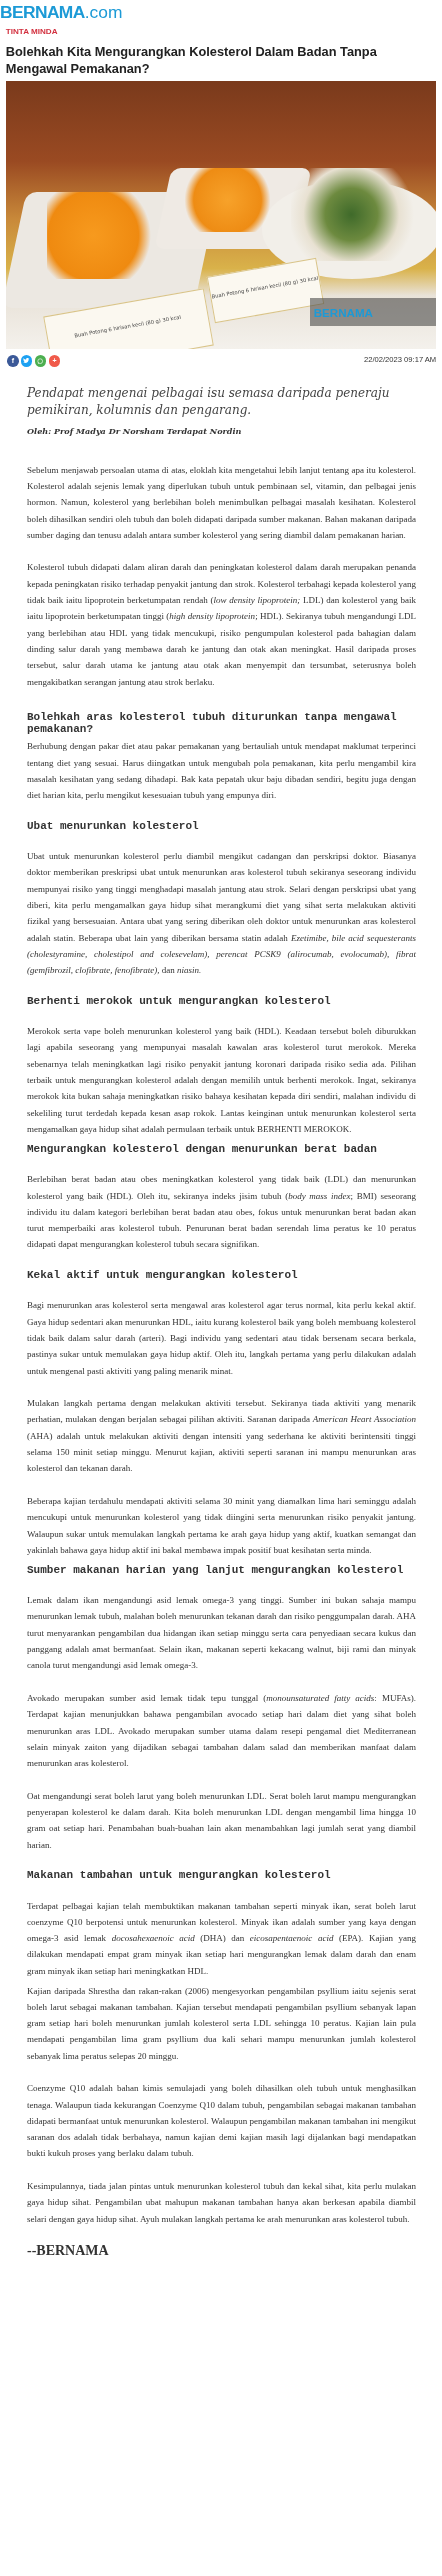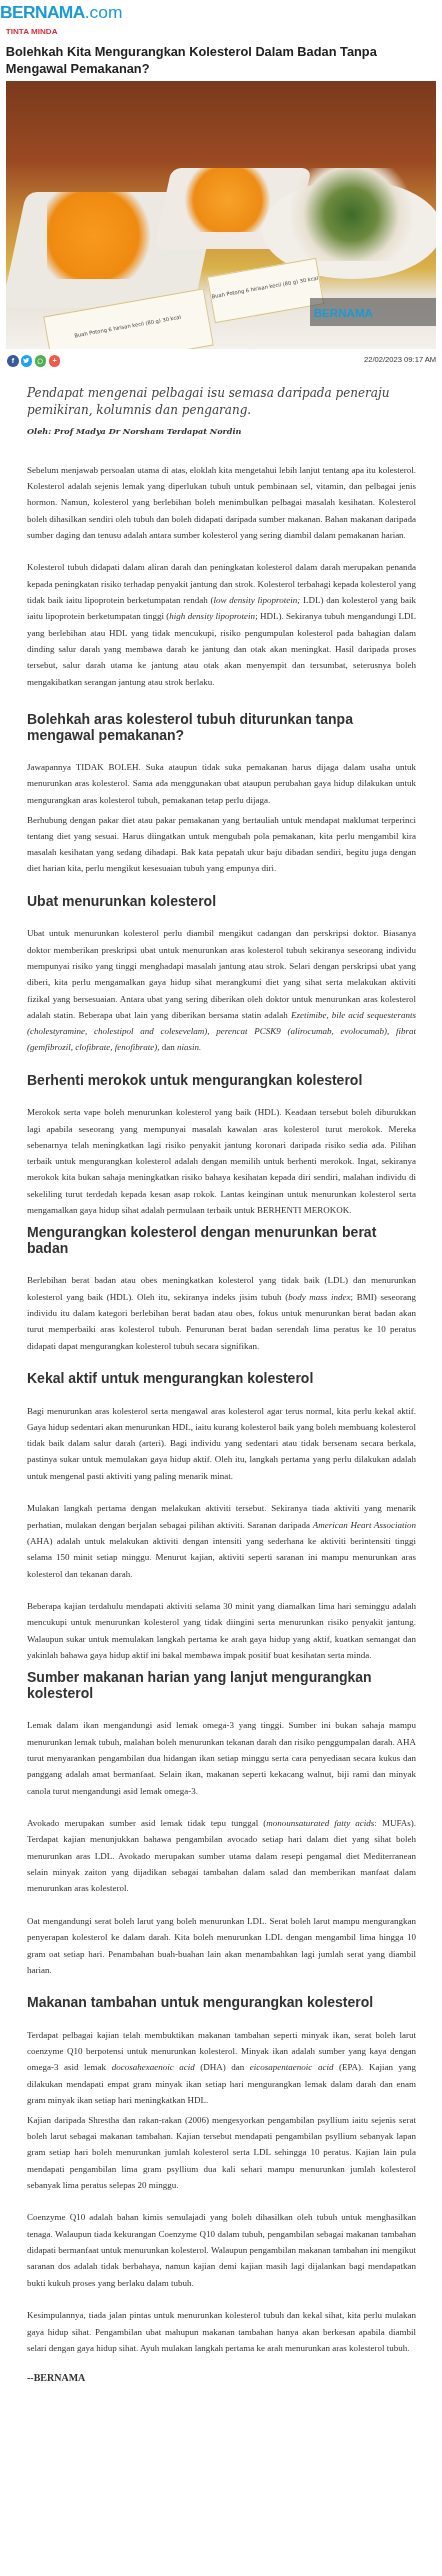--- a/index.html
+++ b/index.html
@@ -26,24 +26,24 @@
   .hero .watermark span { font-family: "Liberation Sans", sans-serif; font-weight: bold; font-size: 11.6px; color: #1c9ad6; }
   .meta-row { display: flex; justify-content: space-between; align-items: flex-start; padding: 5.8px 5.8px 0 7px; height: 25.6px; }
   .share { display: flex; gap: 2.3px; }
   .share-btn { width: 11.6px; height: 11.6px; border-radius: 50%; display: flex; align-items: center; justify-content: center; color: #fff; font-family: "Liberation Sans", sans-serif; font-weight: bold; font-size: 7px; }
   .date { font-family: "Liberation Sans", sans-serif; font-size: 7.6px; color: #333333; }
   .article { padding: 0 26px 0 27px; }
   .lead { font-style: italic; font-size: 12px; line-height: 16.3px; color: #444; margin-top: 10.5px; }
   .byline { font-style: italic; font-weight: bold; font-size: 8.1px; color: #333; margin-top: 8.1px; }
   .para { font-family: "Liberation Serif", serif; font-size: 9px; line-height: 16.3px; text-align: justify; color: #333; margin-top: 16.3px; }
   .para.tight { margin-top: 3.5px; }
-  .heading { font-family: Liberation Sans, sans-serif; font-weight: bold; font-size: 14px; color: #333; margin-top: 16.3px; }
+  .heading { font-family: Liberation Mono, monospace; font-weight: bold; font-size: 11px; color: #333; margin-top: 16.3px; }
   .heading.tight { margin-top: 5.8px; }
   .para em { font-style: italic; }
-  .signoff { font-family: "Liberation Serif", serif; font-weight: bold; font-size: 10px; color: #333; margin-top: 16.3px; }
+  .signoff { font-family: "Liberation Serif", serif; font-weight: bold; font-size: 14px; color: #333; margin-top: 16.3px; }
   .bio { font-family: "Liberation Serif", serif; font-size: 9px; line-height: 16.3px; text-align: justify; color: #333; margin-top: 16.3px; padding-bottom: 23px; }
 </style>
 </head>
 <body>
 
 <div class="logo">
   <span class="brand">BERNAMA</span>
     <span class="tld">.com</span>
 </div>
 
@@ -97,21 +97,20 @@
 
 <div class="article">
   <p class="lead">Pendapat mengenai pelbagai isu semasa daripada peneraju pemikiran, kolumnis dan pengarang.</p>
   <p class="byline">Oleh: Prof Madya Dr Norsham Terdapat Nordin</p>
 
   <p class="para" style="margin-top:25.6px">Sebelum menjawab persoalan utama di atas, eloklah kita mengetahui lebih lanjut tentang apa itu kolesterol. Kolesterol adalah sejenis lemak yang diperlukan tubuh untuk pembinaan sel, vitamin, dan pelbagai jenis hormon. Namun, kolesterol yang berlebihan boleh menimbulkan pelbagai masalah kesihatan. Kolesterol boleh dihasilkan sendiri oleh tubuh dan boleh didapati daripada sumber makanan. Bahan makanan daripada sumber daging dan tenusu adalah antara sumber kolesterol yang sering diambil dalam pemakanan harian.</p>
 
   <p class="para"><span>Kolesterol tubuh didapati dalam aliran darah dan peningkatan kolesterol dalam darah merupakan penanda kepada peningkatan risiko terhadap penyakit jantung dan strok. Kolesterol terbahagi kepada kolesterol yang tidak baik iaitu lipoprotein berketumpatan rendah (</span><em>low density lipoprotein;</em><span> LDL) dan kolesterol yang baik iaitu lipoprotein berketumpatan tinggi (</span><em>high density lipoprotein</em><span>; HDL). Sekiranya tubuh mengandungi LDL yang berlebihan atau HDL yang tidak mencukupi, risiko pengumpulan kolesterol pada bahagian dalam dinding salur darah yang membawa darah ke jantung dan otak akan meningkat. Hasil daripada proses tersebut, salur darah utama ke jantung atau otak akan menyempit dan tersumbat, seterusnya boleh mengakibatkan serangan jantung atau strok berlaku.</span></p>
 
   <h3 class="heading" style="margin-top:21px">Bolehkah aras kolesterol tubuh diturunkan tanpa mengawal pemakanan?</h3>
-  <p class="para">Jawapannya TIDAK BOLEH. Suka ataupun tidak suka pemakanan harus dijaga dalam usaha untuk menurunkan aras kolesterol. Sama ada menggunakan ubat ataupun perubahan gaya hidup dilakukan untuk mengurangkan aras kolesterol tubuh, pemakanan tetap perlu dijaga.</p>
   <p class="para tight">Berhubung dengan pakar diet atau pakar pemakanan yang bertauliah untuk mendapat maklumat terperinci tentang diet yang sesuai. Harus diingatkan untuk mengubah pola pemakanan, kita perlu mengambil kira masalah kesihatan yang sedang dihadapi. Bak kata pepatah ukur baju dibadan sendiri, begitu juga dengan diet harian kita, perlu mengikut kesesuaian tubuh yang empunya diri.</p>
 
   <h3 class="heading">Ubat menurunkan kolesterol</h3>
   <p class="para"><span>Ubat untuk menurunkan kolesterol perlu diambil mengikut cadangan dan perskripsi doktor. Biasanya doktor memberikan preskripsi ubat untuk menurunkan aras kolesterol tubuh sekiranya seseorang individu mempunyai risiko yang tinggi menghadapi masalah jantung atau strok. Selari dengan perskripsi ubat yang diberi, kita perlu mengamalkan gaya hidup sihat merangkumi diet yang sihat serta melakukan aktiviti fizikal yang bersesuaian. Antara ubat yang sering diberikan oleh doktor untuk menurunkan aras kolesterol adalah statin. Beberapa ubat lain yang diberikan bersama statin adalah </span><em>Ezetimibe, bile acid sequesterants (cholestyramine, cholestipol and colesevelam), perencat PCSK9 (alirocumab, evolocumab), fibrat (gemfibrozil, clofibrate, fenofibrate),</em><span> dan </span><em>niasin.</em></p>
 
   <h3 class="heading">Berhenti merokok untuk mengurangkan kolesterol</h3>
   <p class="para">Merokok serta vape boleh menurunkan kolesterol yang baik (HDL). Keadaan tersebut boleh diburukkan lagi apabila seseorang yang mempunyai masalah kawalan aras kolesterol turut merokok. Mereka sebenarnya telah meningkatkan lagi risiko penyakit jantung koronari daripada risiko sedia ada. Pilihan terbaik untuk mengurangkan kolesterol adalah dengan memilih untuk berhenti merokok. Ingat, sekiranya merokok kita bukan sahaja meningkatkan risiko bahaya kesihatan kepada diri sendiri, malahan individu di sekeliling turut terdedah kepada kesan asap rokok. Lantas keinginan untuk menurunkan kolesterol serta mengamalkan gaya hidup sihat adalah permulaan terbaik untuk BERHENTI MEROKOK.</p>
 
   <h3 class="heading tight">Mengurangkan kolesterol dengan menurunkan berat badan</h3>
   <p class="para"><span>Berlebihan berat badan atau obes meningkatkan kolesterol yang tidak baik (LDL) dan menurunkan kolesterol yang baik (HDL). Oleh itu, sekiranya indeks jisim tubuh (</span><em>body mass index</em><span>; BMI) seseorang individu itu dalam kategori berlebihan berat badan atau obes, fokus untuk menurunkan berat badan akan turut memperbaiki aras kolesterol tubuh. Penurunan berat badan serendah lima peratus ke 10 peratus didapati dapat mengurangkan kolesterol tubuh secara signifikan.</span></p>

